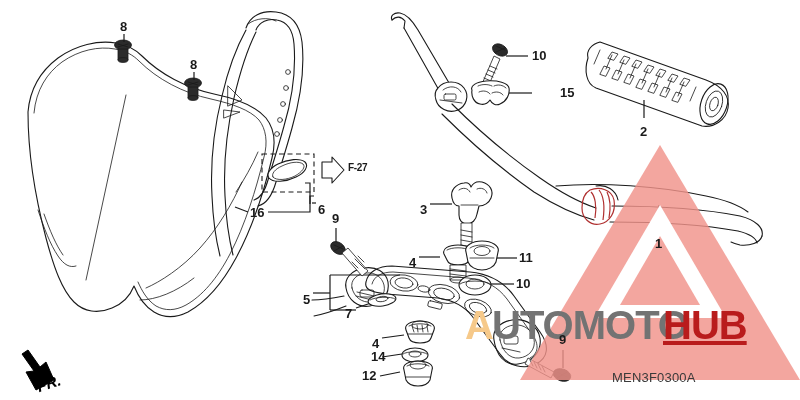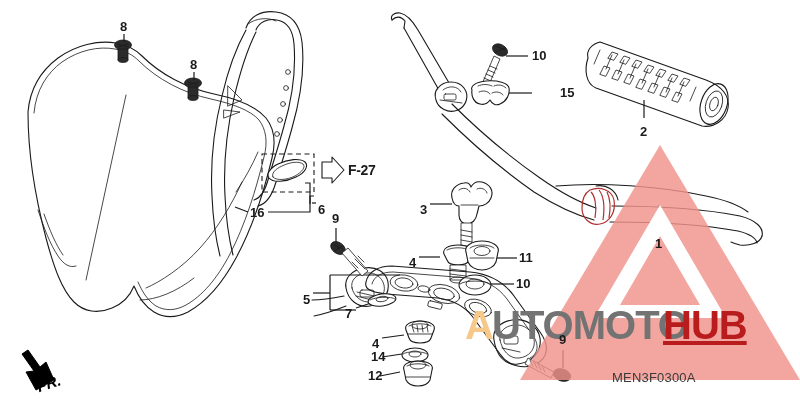--- a/index.html
+++ b/index.html
@@ -23,21 +23,21 @@
   .label {
     position: absolute;
     font-family: "Liberation Sans", sans-serif;
     font-size: 13px;
     font-weight: bold;
     color: #1a1a1a;
     white-space: nowrap;
     line-height: 1;
   }
   .label.ref {
-    font-size: 14px;
+    font-size: 10px;
     letter-spacing: -0.3px;
   }
   .partcode {
     position: absolute;
     font-family: "Liberation Sans", sans-serif;
     font-size: 13px;
     font-weight: normal;
     color: #3a3a3a;
     letter-spacing: 0.2px;
     white-space: nowrap;
@@ -459,21 +459,21 @@
   <div class="label" style="left:372px; top:337px;">4</div>
   <div class="label" style="left:303px; top:293px;">5</div>
   <div class="label" style="left:318px; top:203px;">6</div>
   <div class="label" style="left:345px; top:307px;">7</div>
   <div class="label" style="left:120px; top:20px;">8</div>
   <div class="label" style="left:190px; top:58px;">8</div>
   <div class="label" style="left:332px; top:212px;">9</div>
   <div class="label" style="left:559px; top:333px;">9</div>
   <div class="label" style="left:532px; top:49px;">10</div>
   <div class="label" style="left:519px; top:251px;">11</div>
-  <div class="label" style="left:362px; top:369px;margin-left:6px;">12</div>
+  <div class="label" style="left:362px; top:369px;">12</div>
   <div class="label" style="left:516px; top:277px;">10</div>
   <div class="label" style="left:363px; top:350px;margin-left:8px;">14</div>
   <div class="label" style="left:536px; top:86px;margin-left:24px;">15</div>
   <div class="label" style="left:250px; top:206px;">16</div>
 
   <div class="label ref" style="left:348px; top:163px;">F-27</div>
 
   <div class="frlabel" style="left:40px; top:378px;">FR.</div>
 
   <div class="partcode" style="left:612px; top:370px;">MEN3F0300A</div>

